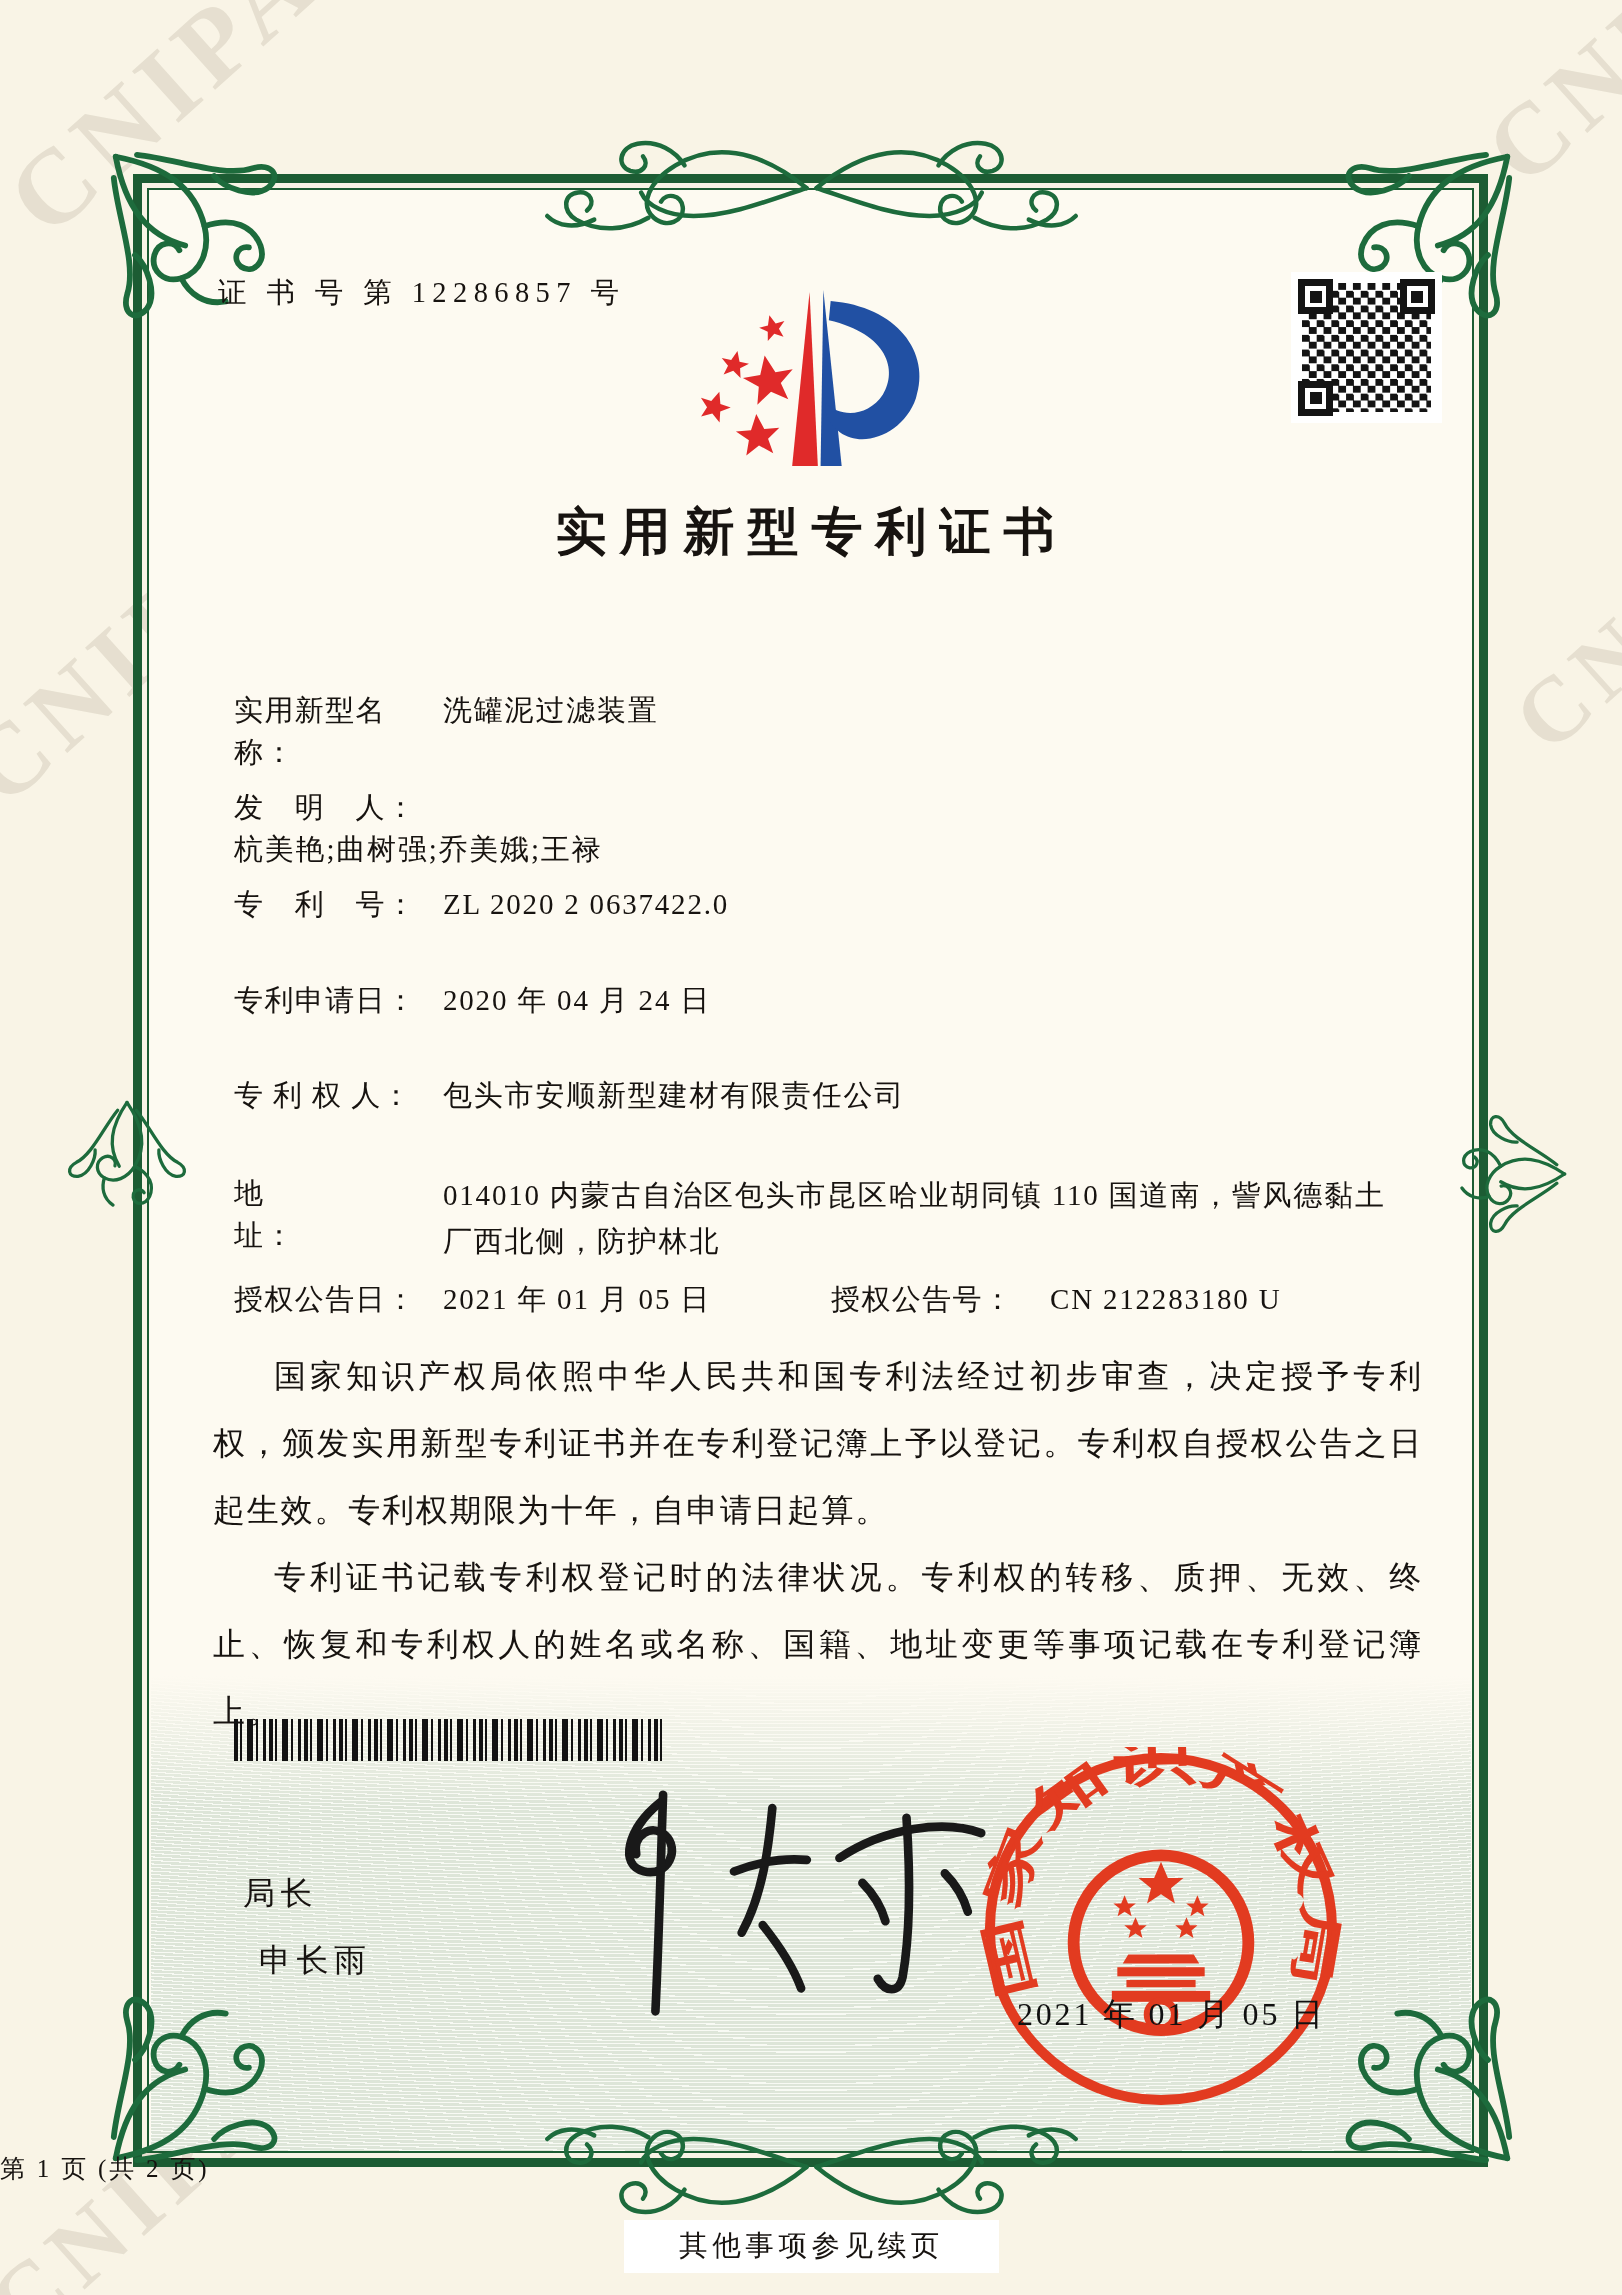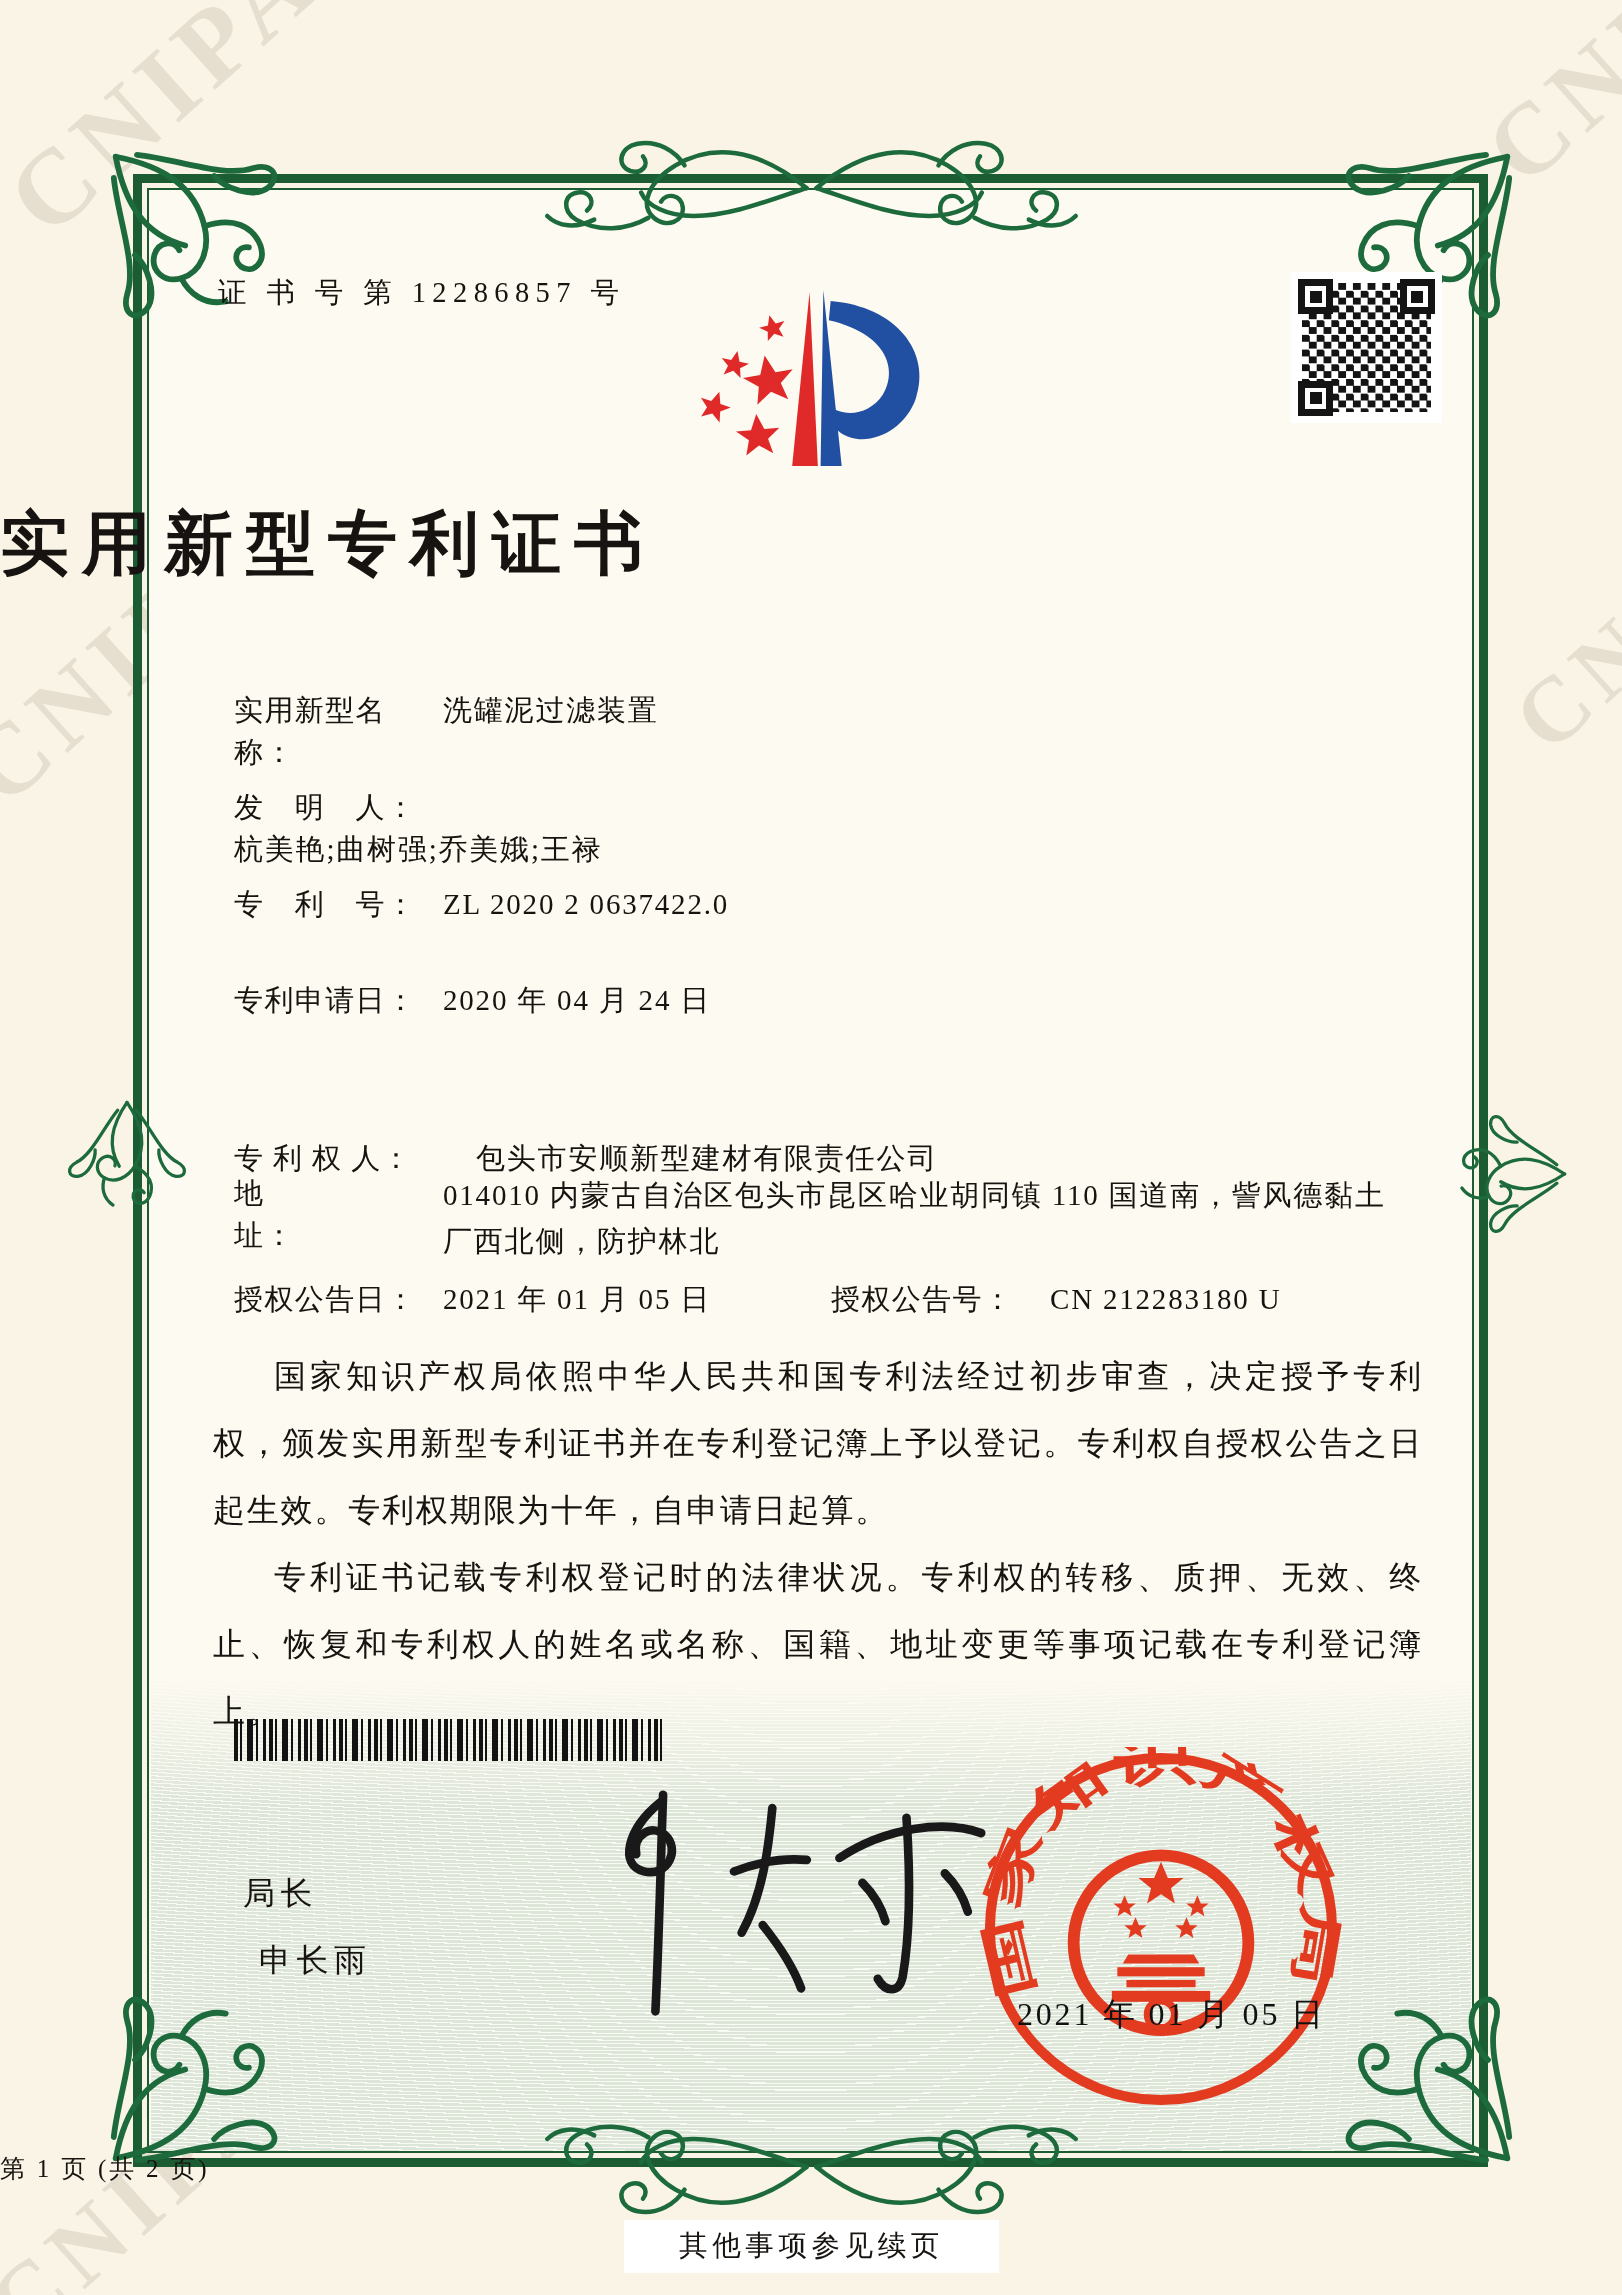--- a/index.html
+++ b/index.html
@@ -31,22 +31,22 @@
   .cert-no{position:absolute;left:218px;top:274px;font-size:28.5px;letter-spacing:6.4px;}
   .logo{position:absolute;left:684px;top:268px;width:275px;height:211px;}
   .qr{position:absolute;left:1291px;top:272px;width:151px;height:151px;background:#fff;padding:0;}
   .qr-modules{position:absolute;left:11px;top:11px;width:129px;height:129px;
       background:conic-gradient(#141414 90deg,transparent 90deg 180deg,#141414 180deg 270deg,transparent 270deg);
       background-size:14.7px 14.7px;}
   .qr-finder{position:absolute;width:35px;height:35px;border:7.3px solid #141414;box-sizing:border-box;background:#fff;}
   .qr-finder::after{content:"";position:absolute;inset:4.6px;background:#141414;}
   .qr-f1{left:7.3px;top:7.3px;} .qr-f2{right:7.3px;top:7.3px;} .qr-f3{left:7.3px;bottom:7.3px;}
 
-  .title{position:absolute;left:0;top:498px;width:1623px;text-align:left;
-      font-size:69px;font-weight:bold;letter-spacing:13px;}
+  .title{position:absolute;left:0;top:498px;width:1623px;text-align:center;
+      font-size:51px;font-weight:bold;letter-spacing:13px;}
 
   
   .field-row{position:absolute;left:234px;display:flex;font-size:29px;line-height:42px;letter-spacing:1.4px;}
   .flabel{width:209px;flex:none;}
   .fvalue{letter-spacing:1.8px;}
   .addr .fvalue{width:960px;line-height:46px;}
   .pair2{left:831px;}
   .pair2 .flabel{width:219px;}
 
   
@@ -189,21 +189,21 @@
     <span class="fvalue">杭美艳;曲树强;乔美娥;王禄</span>
   </div>
   <div class="field-row" style="top:883px;">
     <span class="flabel">专　利　号：</span>
     <span class="fvalue">ZL 2020 2 0637422.0</span>
   </div>
   <div class="field-row" style="top:979px;align-items:center;">
     <span class="flabel">专利申请日：</span>
     <span class="fvalue">2020 年 04 月 24 日</span>
   </div>
-  <div class="field-row" style="top:1137px;gap:33px;">
+  <div class="field-row" style="top:1074px;">
     <span class="flabel">专 利 权 人：</span>
     <span class="fvalue">包头市安顺新型建材有限责任公司</span>
   </div>
   <div class="field-row addr" style="top:1172px;">
     <span class="flabel">地　　　　址：</span>
     <span class="fvalue">014010 内蒙古自治区包头市昆区哈业胡同镇 110 国道南，訾风德黏土厂西北侧，防护林北</span>
   </div>
   <div class="field-row" style="top:1278px;">
     <span class="flabel">授权公告日：</span>
     <span class="fvalue">2021 年 01 月 05 日</span>

